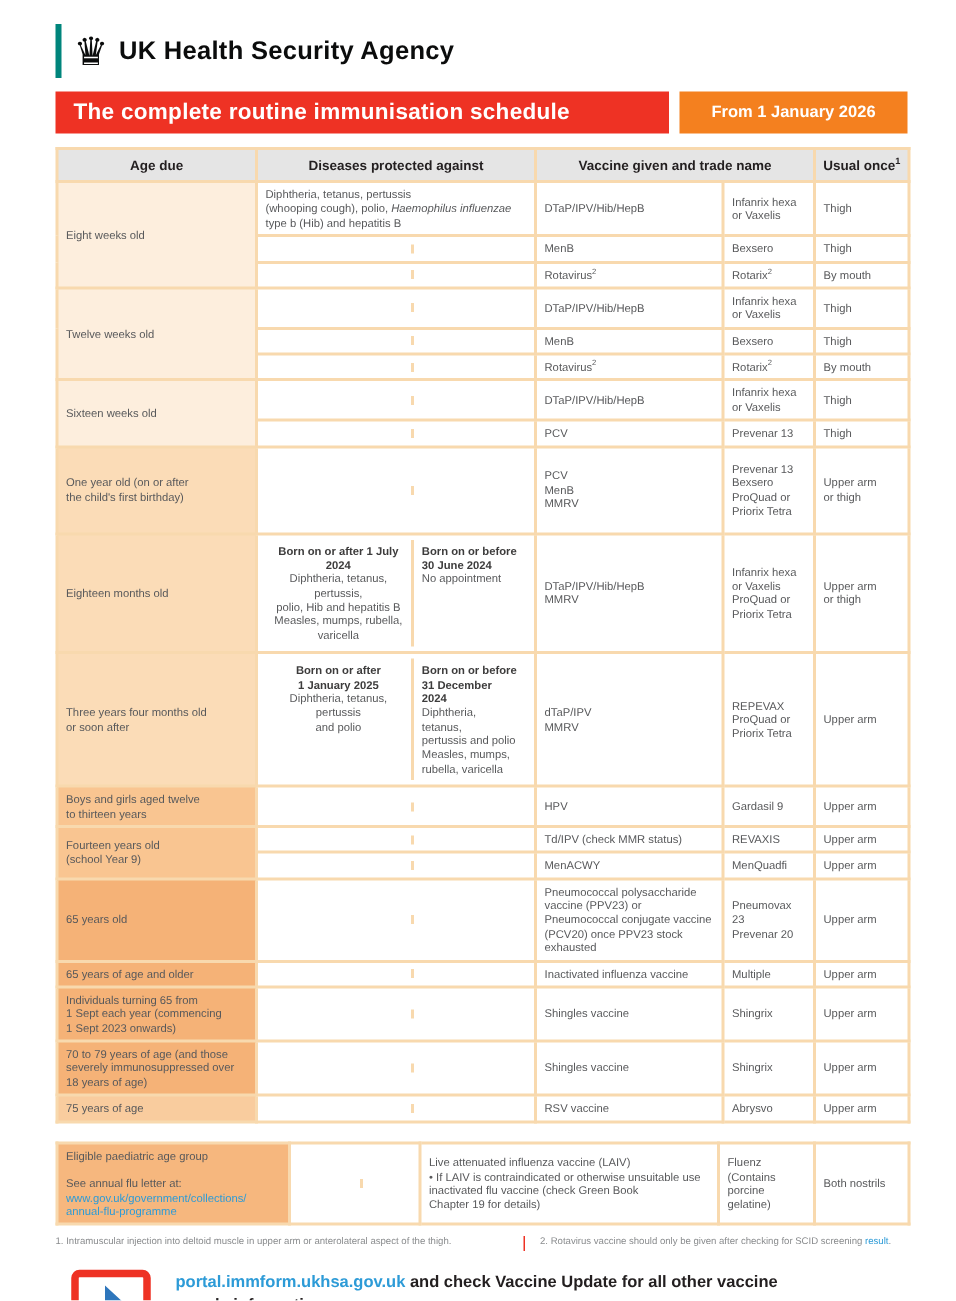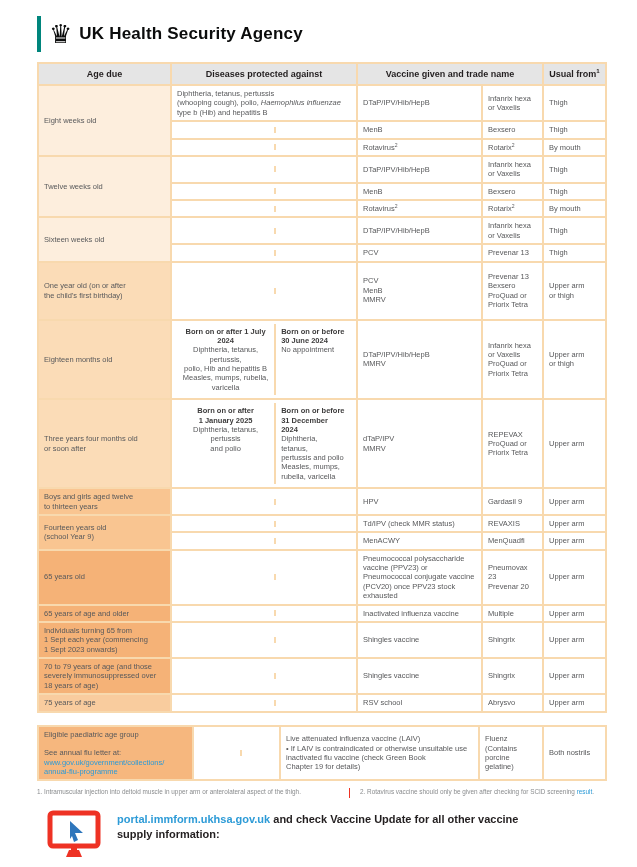--- a/index.html
+++ b/index.html
@@ -66,35 +66,40 @@
 
 <div class="page">
   <div class="content">
 
     <div class="masthead">
       <div class="teal-bar"></div>
       <div class="crown">♛</div>
       <div class="agency">UK Health Security Agency</div>
     </div>
 
+    <div class="titlebar">
+      <div class="title-red">The complete routine immunisation schedule</div>
+      <div class="title-gap"></div>
+      <div class="title-badge">From 1 January 2026</div>
+    </div>
 
     <table class="sched main">
       <colgroup>
         <col style="width:133px">
           <col style="width:186px">
           <col style="width:125px">
         <col style="width:61px">
           <col style="width:63px">
       </colgroup>
       <thead>
         <tr>
           <th>Age due</th>
           <th>Diseases protected against</th>
           <th colspan="2">Vaccine given and trade name</th>
-          <th><span>Usual from</span><span class="run-sup">1</span></th>
+          <th><span>Usual once</span><span class="run-sup">1</span></th>
         </tr>
       </thead>
       <tbody id="main-body">
           <tr>
             <td class="age s1" rowspan="3"><span>Eight weeks old</span></td>
             <td class="disease"><span>Diphtheria, tetanus, pertussis
 (whooping cough), polio, </span><span class="run-i">Haemophilus influenzae</span><span>
 type b (Hib) and hepatitis B</span></td>
             <td class="vaccine"><span>DTaP/IPV/Hib/HepB</span></td>
             <td class="trade"><span>Infanrix hexa
@@ -249,21 +254,21 @@
 severely immunosuppressed over
 18 years of age)</span></td>
             <td class="disease split-cell"><div class="split"><div class="split-left"></div><div class="split-right"></div></div></td>
             <td class="vaccine"><span>Shingles vaccine</span></td>
             <td class="trade"><span>Shingrix</span></td>
             <td class="site"><span>Upper arm</span></td>
           </tr>
           <tr>
             <td class="age s5" rowspan="1"><span>75 years of age</span></td>
             <td class="disease split-cell"><div class="split"><div class="split-left"></div><div class="split-right"></div></div></td>
-            <td class="vaccine"><span>RSV school</span></td>
+            <td class="vaccine"><span>RSV vaccine</span></td>
             <td class="trade"><span>Abrysvo</span></td>
             <td class="site"><span>Upper arm</span></td>
           </tr>
         </tbody>
     </table>
 
     <table class="sched flu">
       <colgroup>
         <col style="width:155px">
           <col style="width:87px">

